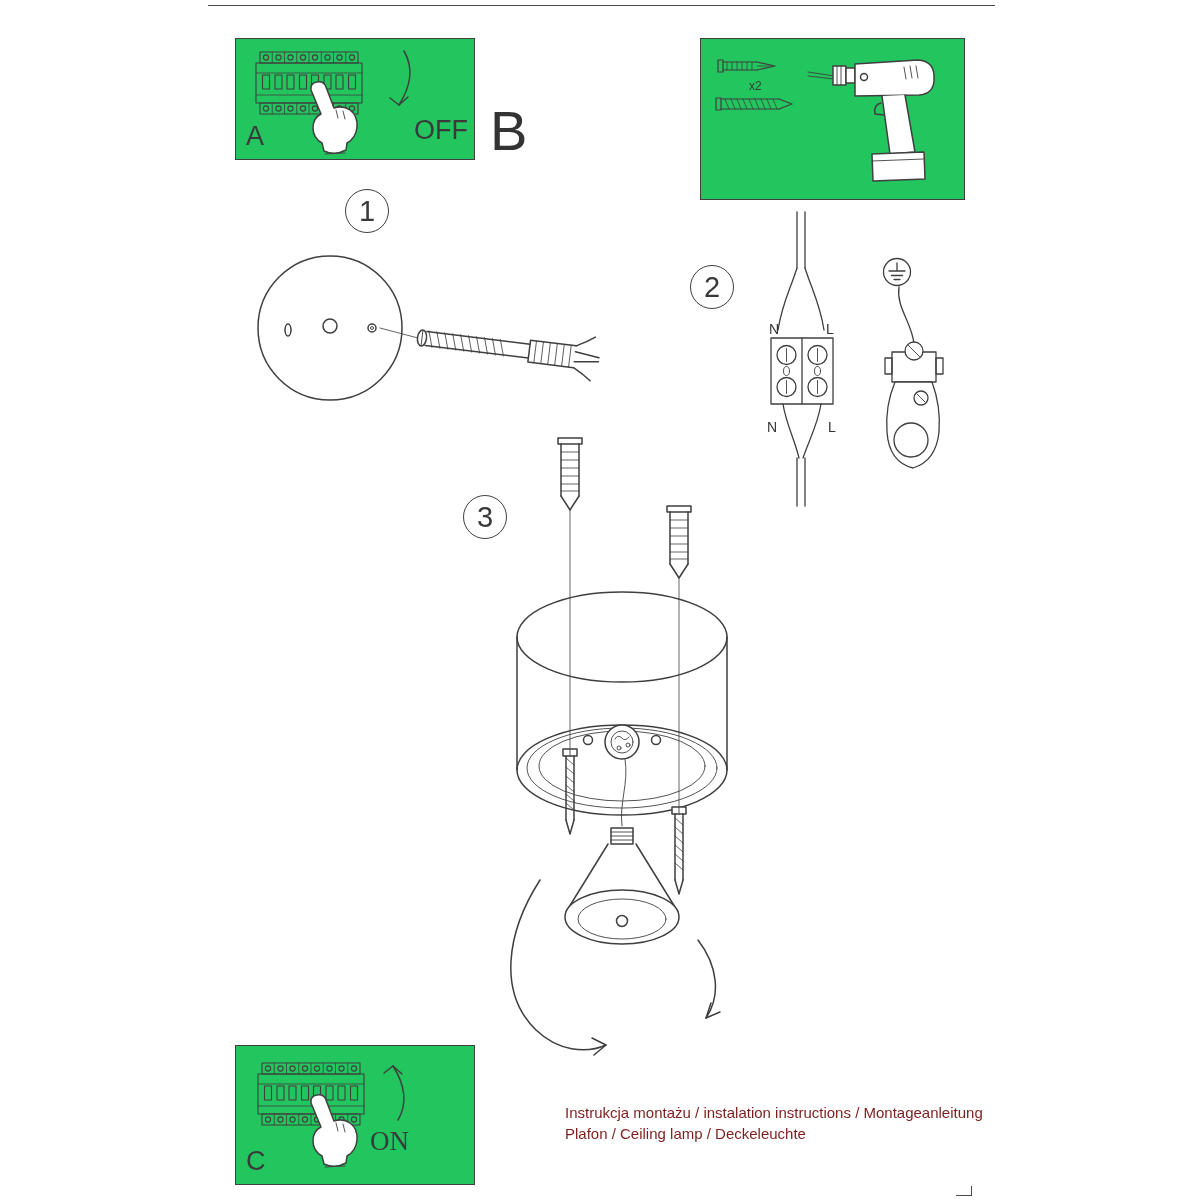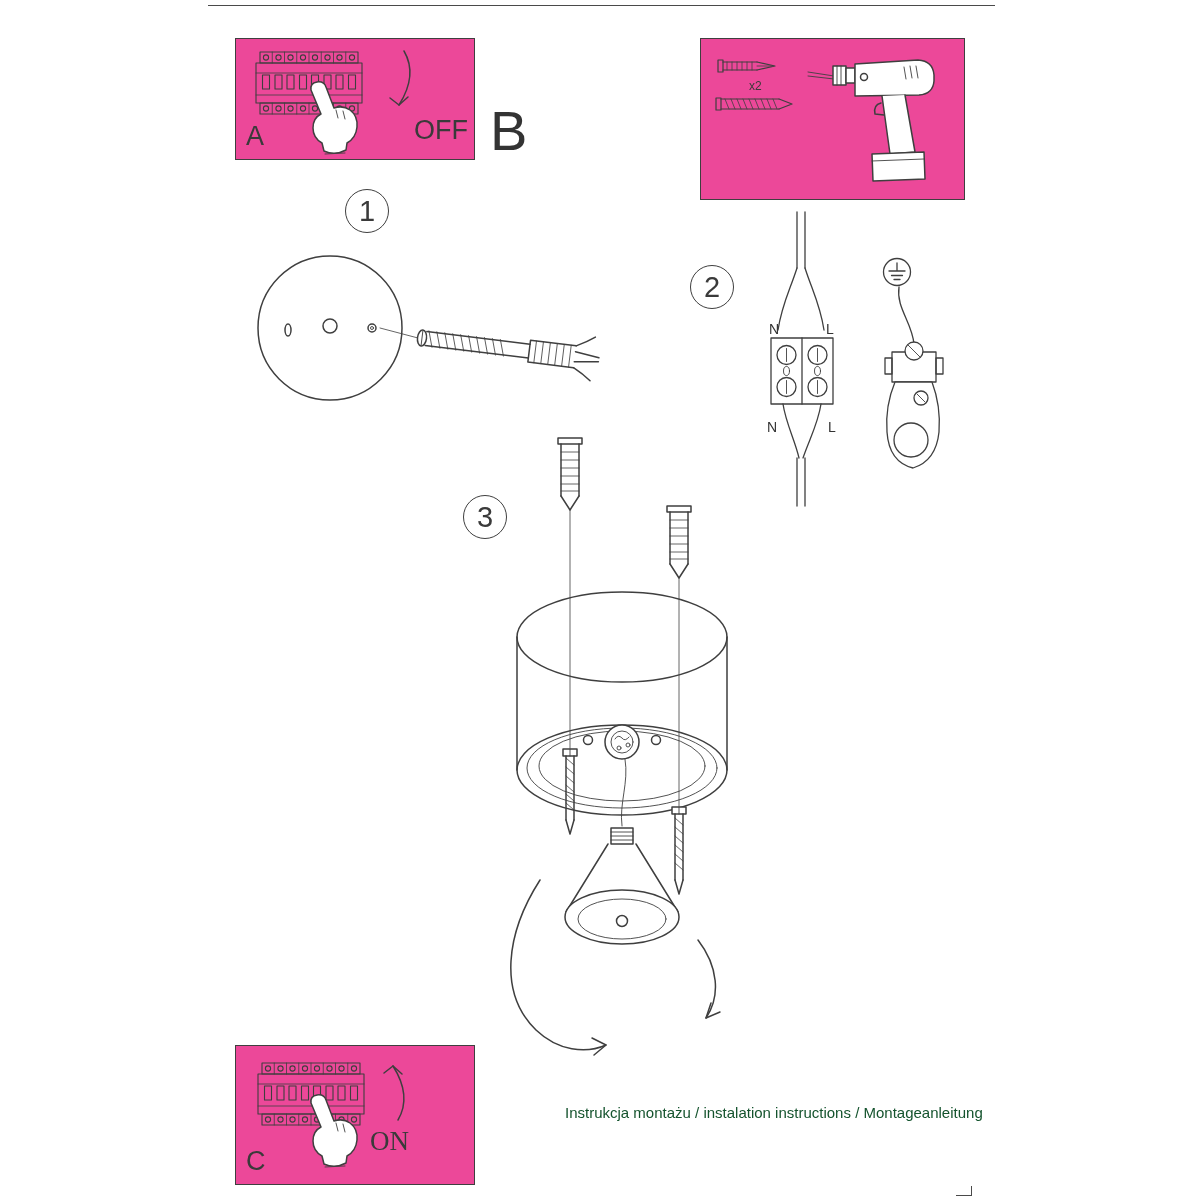--- a/index.html
+++ b/index.html
@@ -1,30 +1,30 @@
 <!DOCTYPE html>
 <html><head>
 <meta charset="utf-8">
 <style>
   * { margin:0; padding:0; box-sizing:border-box; }
   html,body { background:#efefef; font-family:"Liberation Sans", sans-serif; }
   .page { position:relative; width:1200px; height:1200px; background:#ffffff; overflow:hidden; color:#3a3a3a; margin:0 auto; }
   .abs { position:absolute; }
-  .box { border:1.6px solid #3f3f3f; background:#ec4899; }
+  .box { border:1.6px solid #3f3f3f; background:#22c55e; }
   svg { display:block; overflow:visible; }
   .s { fill:none; stroke:#3f3f3f; stroke-width:1.5; stroke-linecap:round; stroke-linejoin:round; }
   .t { stroke-width:0.9; }
   .h { stroke-width:0.8; }
   .w { fill:#ffffff; }
   text.lbl { font-family:"Liberation Sans", sans-serif; font-size:14px; fill:#333333; stroke:none; }
   .stepnum { width:44px; height:44px; border:1.7px solid #3f3f3f; border-radius:50%;
              display:flex; align-items:center; justify-content:center; font-size:29px; background:#fff; }
   .biglabel { font-size:27px; }
   .letterB { font-size:56px; font-weight:400; color:#333; }
-  .footer { font-size:15px; line-height:21px; color:#14532d; }
+  .footer { font-size:15px; line-height:21px; color:#7f1d1d; }
 </style>
 </head>
 <body>
 
 <div class="page">
 
   <div class="abs" style="left:208px; top:5px; width:787px; border-top:1.5px solid #4a4a4a;"></div>
   <div class="abs" style="left:956px; top:1186px; width:16px; height:10px; border-right:1.5px solid #4a4a4a; border-bottom:1.5px solid #4a4a4a;"></div>
 
   <div class="abs box" style="left:235px; top:38px; width:240px; height:122px;">
@@ -308,15 +308,16 @@
         <path d="M26,66 Q40,42 21,12"></path>
         <path d="M21,12 L30,20 M21,12 L12,19"></path>
       </g>
     </svg>
     <div class="abs biglabel" style="left:10px; top:100px;">C</div>
     <div class="abs biglabel" style="left:134px; top:80px;font-family:Liberation Serif, serif;">ON</div>
   </div>
 
   <div class="abs footer" style="left:565px; top:1102px; width:430px;">
     <div>Instrukcja montażu / instalation instructions / Montageanleitung</div>
+    <div>Plafon / Ceiling lamp / Deckeleuchte</div>
   </div>
 
 </div>
 
 </body></html>

